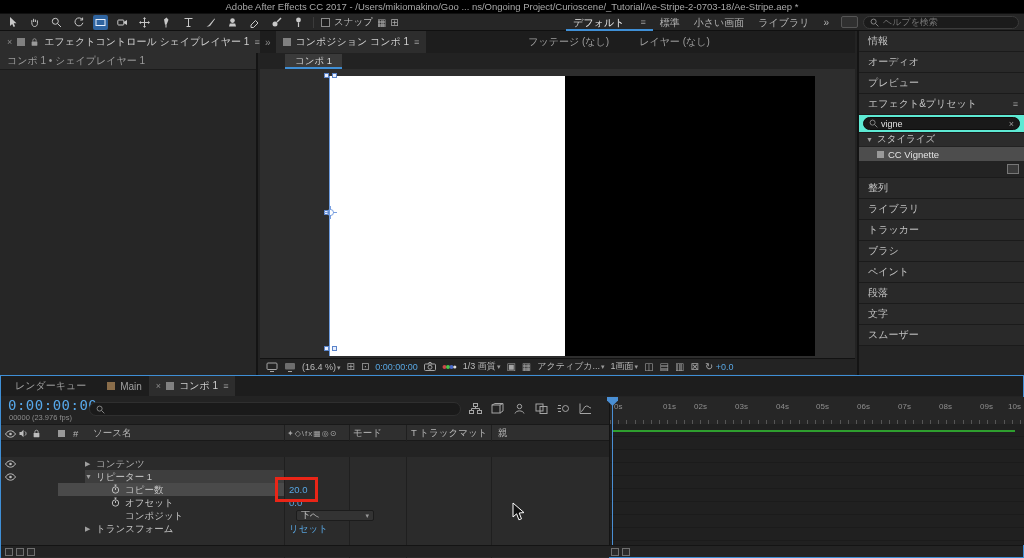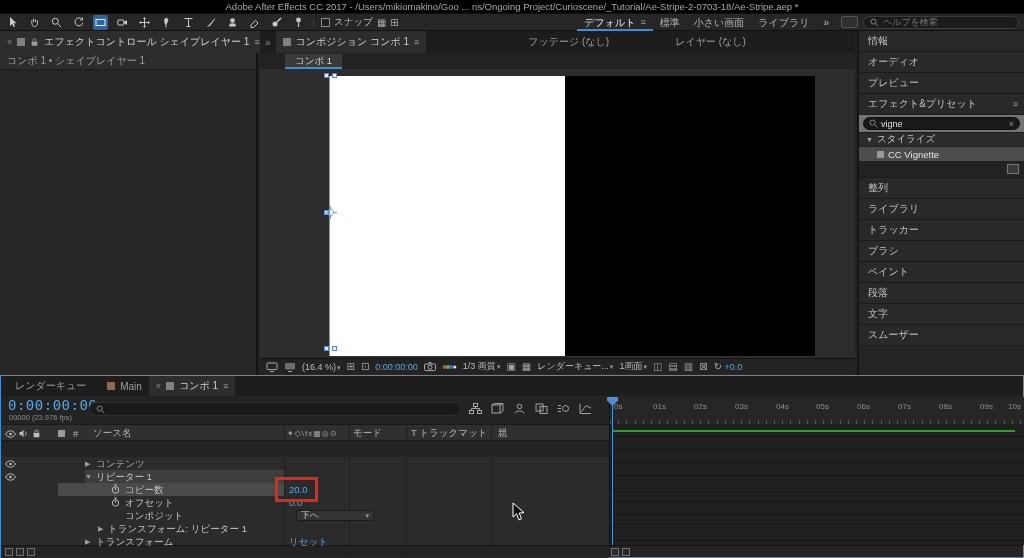--- a/index.html
+++ b/index.html
@@ -12,21 +12,21 @@
 .toolbar{position:absolute;left:0;top:14px;width:1024px;height:17px;background:#262626;border-bottom:1px solid #101010;display:flex;align-items:center;padding:0 5px;gap:4px}
 .tools{display:flex;align-items:center;gap:7px}
 .tool{width:15px;height:15px;display:flex;align-items:center;justify-content:center;border-radius:2px;flex:none}
 .tool.active{background:#2f64a0}
 .vsep{width:1px;height:11px;background:#3b3b3b;margin:0 3px;flex:none}
 .snap{display:flex;align-items:center;gap:4px;color:#bdbdbd;font-size:9.5px;flex:none}
 .cbx{width:9px;height:9px;border:1px solid #8a8a8a;background:#1e1e1e;display:inline-block}
 .tb-glyph{color:#a9a9a9;font-size:10px}
 .ws-wrap{margin-left:auto;display:flex;align-items:center;height:17px;flex:none}
 .ws{padding:0 7px;height:17px;line-height:17px;color:#b5b5b5;font-size:10px;white-space:nowrap}
-.ws.active{color:#ececec;box-shadow:inset 0 -2px 0 #3f8fd6;display:flex;align-items:center;gap:5px}
+.ws.active{color:#ececec;box-shadow:inset 0 -2px 0 #3f8fd6;display:flex;align-items:center;gap:16px}
 .menu-glyph{color:#9a9a9a;font-size:9px}
 .appbox{width:17px;height:12px;border:1px solid #555;border-radius:2px;background:#303030;margin:0 5px;flex:none}
 .help-search{display:flex;align-items:center;gap:4px;background:#1b1b1b;border:1px solid #3b3b3b;border-radius:8px;height:13px;width:156px;padding:0 6px;flex:none}
 .help-search input{flex:1;background:transparent;border:0;outline:none;color:#9a9a9a;font-size:9px;font-family:inherit;min-width:0}
 
 .tabstrip{display:flex;align-items:stretch;height:22px;background:#1d1d1d;font-size:10px;color:#9f9f9f}
 .tab{display:flex;align-items:center;gap:5px;padding:0 7px;white-space:nowrap}
 .tab.active{background:#2d2d2d;color:#cfcfcf}
 .tab-x{color:#8a8a8a;font-size:9px}
 .p-icon{width:8px;height:8px;background:#808080;display:inline-block;flex:none}
@@ -44,21 +44,21 @@
 .sel-line{position:absolute;left:69px;top:7px;width:1px;height:280px;background:#6f9ddf}
 .handle{position:absolute;width:5px;height:5px;background:#e8efff;border:1px solid #5b84c9}
 .comp-statusbar{position:absolute;left:0;top:327px;width:595px;height:16px;background:#232323;border-top:1px solid #121212;display:flex;align-items:center;gap:6px;padding:0 6px;font-size:9px;color:#bbb;white-space:nowrap;overflow:hidden}
 .caret{font-size:7px;color:#9a9a9a;margin-left:1px}
 .blue{color:#58a6e2}
 .sb-glyph{color:#a5a5a5;font-size:10px}
 
 .right-panel{position:absolute;left:857px;top:31px;width:167px;height:344px;background:#242424;border-left:2px solid #141414;font-size:10px}
 .rp-item{height:21px;line-height:20px;padding-left:9px;background:#292929;border-bottom:1px solid #1b1b1b;color:#c3c3c3}
 .rp-head{display:flex;justify-content:space-between;align-items:center;padding-right:6px}
-.rp-search{height:18px;background:#737373;border-bottom:1px solid #1b1b1b;display:flex;align-items:flex-start;padding:2px 4px}
+.rp-search{height:18px;background:#5eead4;border-bottom:1px solid #1b1b1b;display:flex;align-items:flex-start;padding:2px 4px}
 .rp-search-box{flex:1;height:13px;background:#191919;border:1px solid #0e0e0e;border-radius:7px;display:flex;align-items:center;gap:3px;padding:0 5px}
 .rp-search-box input{flex:1;background:transparent;border:0;outline:none;color:#e0e0e0;font-size:9px;font-family:inherit;min-width:0}
 .rp-x{color:#9a9a9a;font-size:9px}
 .rp-cat{height:14px;background:#2c2c2c;color:#c6c6c6;padding-left:7px;font-size:9.5px;border-bottom:1px solid #222;display:flex;align-items:center;gap:4px}
 .rp-effect{height:14px;background:#4d4d4d;color:#e3e3e3;padding-left:18px;font-size:9.5px;display:flex;align-items:center;gap:4px}
 .rp-foot{height:17px;background:#232323;border-bottom:1px solid #1b1b1b;display:flex;justify-content:flex-end;align-items:center;padding-right:5px}
 .fx-badge{width:12px;height:10px;border:1px solid #777;background:#3a3a3a}
 .twirl{font-size:7px;color:#9f9f9f}
 
 .timeline{position:absolute;left:0;top:375px;width:1024px;height:183px;background:#232323;border:1px solid #3f8fd6}
@@ -232,21 +232,21 @@
 
   <div class="center-panel">
     <div class="tabstrip">
       <span class="flow">»</span>
       <div class="tab active">
         <span class="p-icon"></span>
         <span>コンポジション コンポ 1</span>
         <span class="menu-glyph">≡</span>
       </div>
       <div class="tab" style="margin-left:95px">フッテージ (なし)</div>
-      <div class="tab" style="margin-left:52px">レイヤー (なし)</div>
+      <div class="tab" style="margin-left:16px">レイヤー (なし)</div>
     </div>
     <div class="viewer-tabs">
       <div class="vtab">コンポ 1</div>
     </div>
     <div class="viewer">
       <div class="comp-white"></div>
       <div class="comp-black"></div>
       <div class="sel-line"></div>
       <div class="handle" style="left:64px;top:4px"></div>
       <div class="handle" style="left:72px;top:4px"></div>
@@ -278,21 +278,21 @@
         </svg>
       <svg width="15" height="8" viewBox="0 0 15 8">
           <circle cx="2.5" cy="4" r="2" fill="#c84a4a"></circle>
           <circle cx="6" cy="4" r="2" fill="#4ac84a"></circle>
           <circle cx="9.5" cy="4" r="2" fill="#4a6ac8"></circle>
           <circle cx="12.8" cy="4" r="1.6" fill="#ddd"></circle>
         </svg>
       <span><span>1/3 画質</span><span class="caret">▾</span></span>
       <span class="sb-glyph">▣</span>
       <span class="sb-glyph">▦</span>
-      <span><span>レンダーキュー...</span><span class="caret">▾</span></span>
+      <span><span>アクティブカ...</span><span class="caret">▾</span></span>
       <span><span>1画面</span><span class="caret">▾</span></span>
       <span class="sb-glyph">◫</span>
       <span class="sb-glyph">▤</span>
       <span class="sb-glyph">▥</span>
       <span class="sb-glyph">⊠</span>
       <span><span class="sb-glyph">↻</span> <span class="blue">+0.0</span></span>
     </div>
   </div>
 
   <div class="right-panel">
@@ -384,21 +384,21 @@
           <path d="M4 2.5H1M4 5.5H0.5M4 8.5H1" stroke="#a5a5a5"></path>
         </svg>
       <svg width="13" height="11" viewBox="0 0 13 11">
           <path d="M1 0.5v10h11" stroke="#a5a5a5" fill="none"></path>
           <path d="M2 8.5C4.5 8.5 4.5 3 7.5 3c2.5 0 2.5 2 4.5 2" stroke="#a5a5a5" fill="none"></path>
         </svg>
     </div>
 
     <div class="ruler">
       <span class="ruler-label" style="left:4px">0s</span>
-      <span class="ruler-label" style="left:43px">01s</span>
+      <span class="ruler-label" style="left:53px">01s</span>
       <span class="ruler-label" style="left:84px">02s</span>
       <span class="ruler-label" style="left:125px">03s</span>
       <span class="ruler-label" style="left:166px">04s</span>
       <span class="ruler-label" style="left:206px">05s</span>
       <span class="ruler-label" style="left:247px">06s</span>
       <span class="ruler-label" style="left:288px">07s</span>
       <span class="ruler-label" style="left:329px">08s</span>
       <span class="ruler-label" style="left:370px">09s</span>
       <span class="ruler-label" style="left:398px">10s</span>
       <div class="ruler-ticks"></div>
@@ -489,24 +489,20 @@
       </div>
 
       <div class="row">
         <span class="rlabel" style="left:124px">コンポジット</span>
         <div class="rowdd">
             <span>下へ</span>
             <span class="caret">▾</span>
           </div>
       </div>
 
-      <div class="row">
-        <span class="twirl" style="left:97px">▶</span>
-        <span class="rlabel" style="left:107px">トランスフォーム: リピーター 1</span>
-      </div>
 
       <div class="row">
         <span class="twirl" style="left:84px">▶</span>
         <span class="rlabel" style="left:95px">トランスフォーム</span>
         <span class="rvalue" style="left:288px">リセット</span>
       </div>
     </div>
 
     <div class="tl-bottom">
       <span class="mini-sq"></span>

